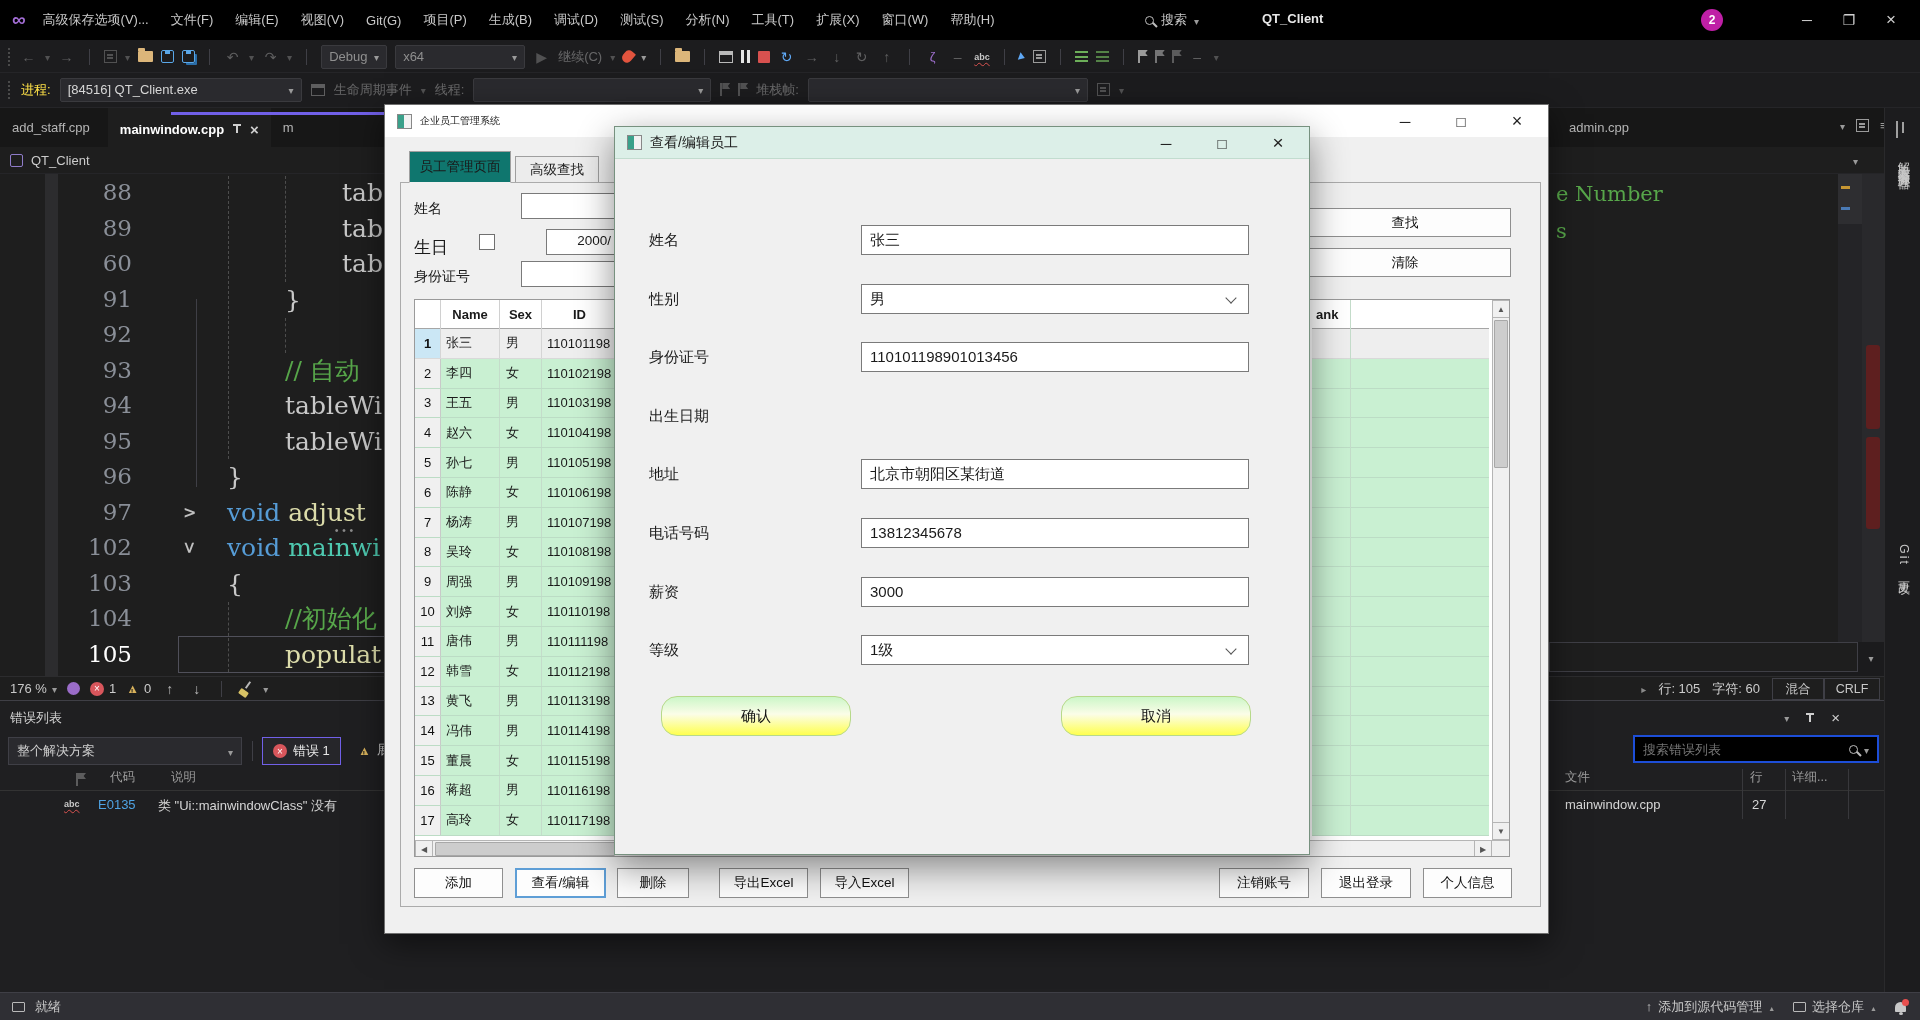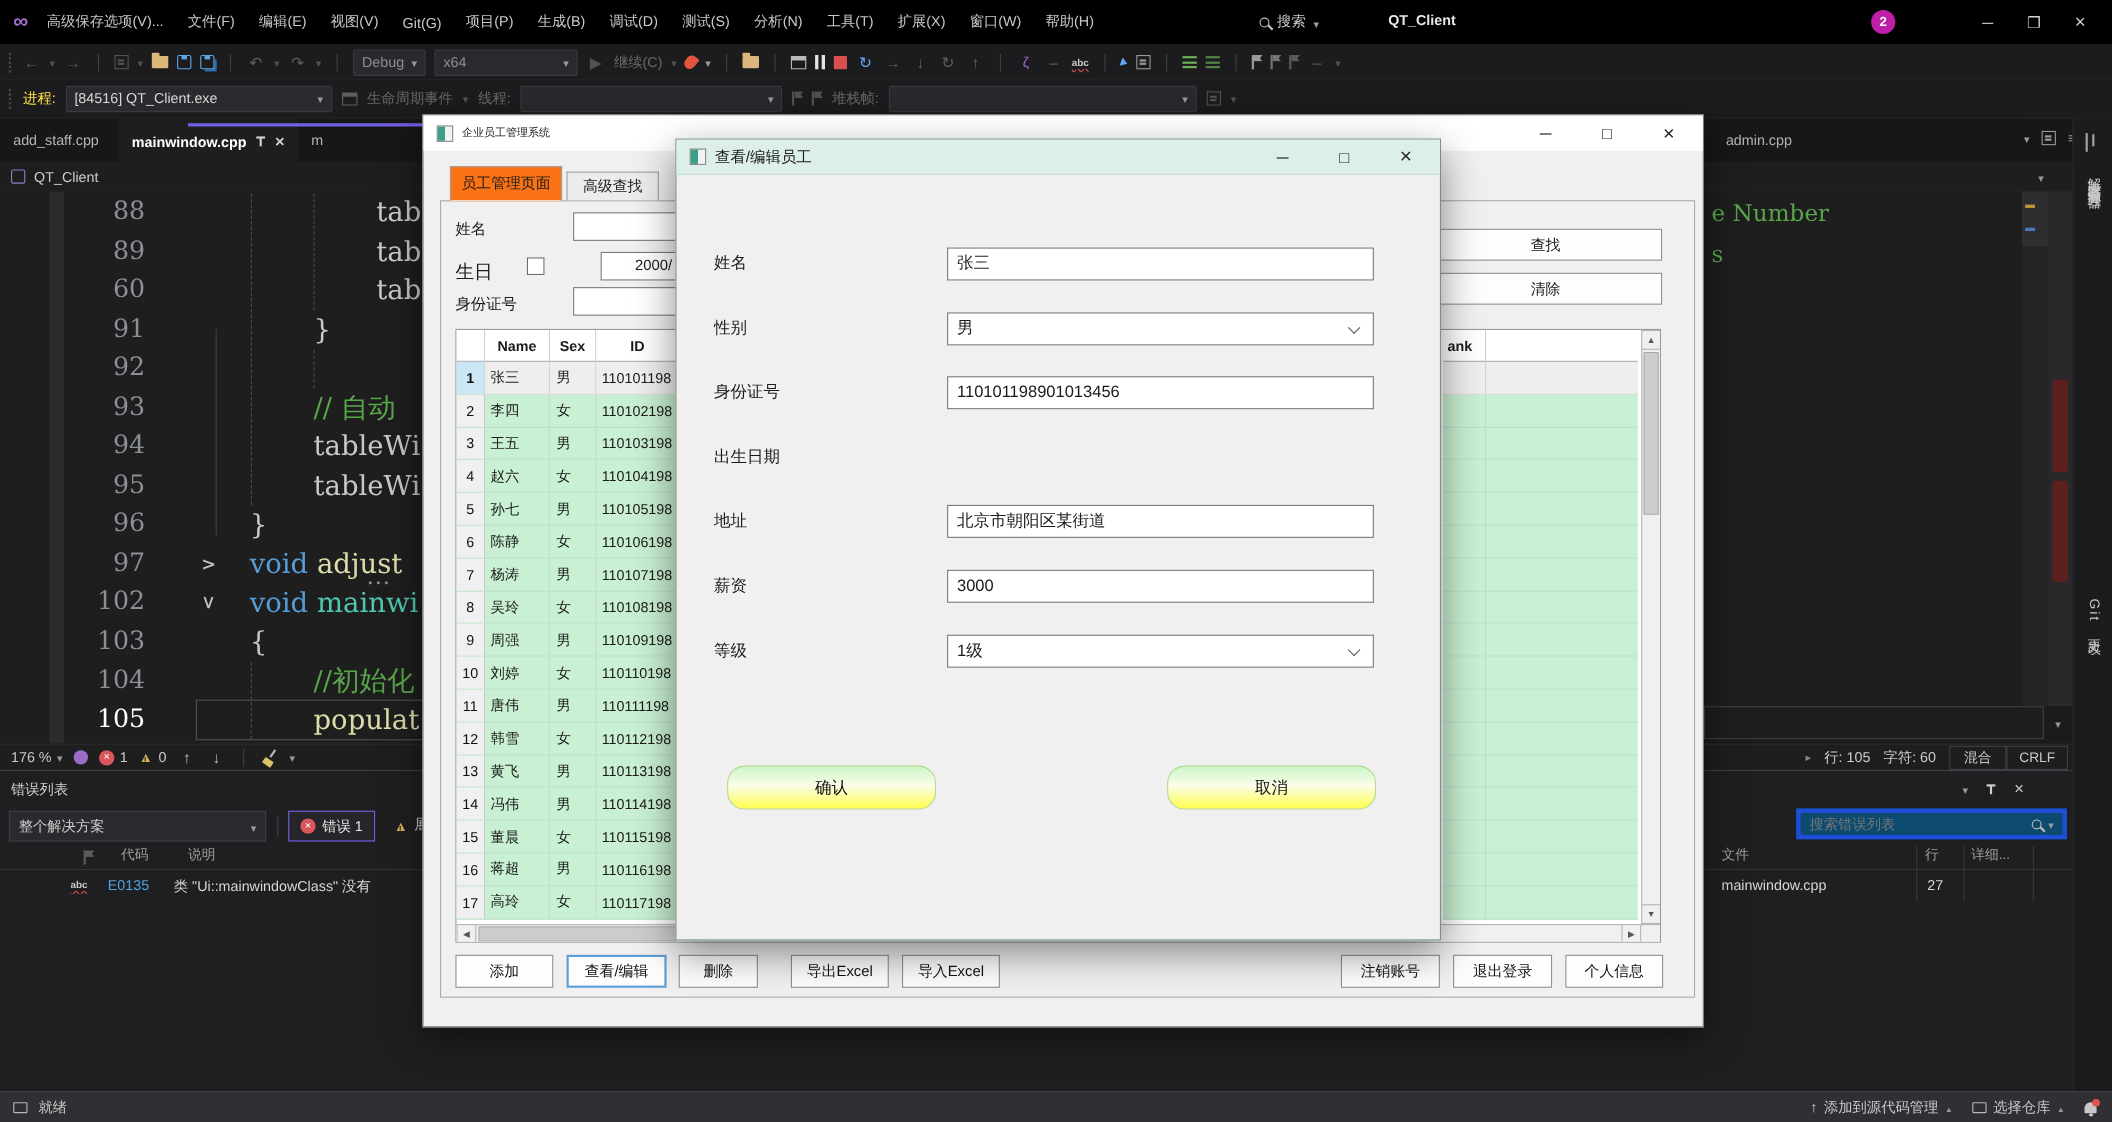--- a/index.html
+++ b/index.html
@@ -83,21 +83,21 @@
   .warntri::after{content:"!";position:absolute;left:4.5px;top:3px;font-size:8px;color:#1e1e1e;font-weight:bold}
   .broom{width:15px;height:15px;position:relative}
   .broom::before{content:"";position:absolute;width:2px;height:8px;background:#b9b9b9;left:9px;top:0;transform:rotate(35deg)}
   .broom::after{content:"";position:absolute;width:9px;height:6px;background:#d8c265;left:1px;bottom:0;border-radius:1px;transform:rotate(35deg)}
   .bubble{width:13px;height:13px;border-radius:50%;background:#9a6cc8}
   
   #errorpanel{left:0;top:700px;width:1884px;height:292px;background:#1f1f21;border-top:1px solid #3f3f46}
   .scopebox{height:28px;background:#2a2a2e;border:1px solid #3f3f46;display:flex;align-items:center;justify-content:space-between;padding:0 8px;color:#cfcfcf}
   .errbtn{height:28px;border:1px solid #7160e8;display:flex;align-items:center;gap:6px;padding:0 10px;color:#e6e6e6;background:#26262a}
   .elink{color:#4fa3e3}
-  .searchbox{height:28px;background:#0c4a6e;border:4px solid #1d4ed8;display:flex;align-items:center;padding:0 8px;gap:6px}
+  .searchbox{height:28px;background:#000000;border:2px solid #1d4ed8;display:flex;align-items:center;padding:0 8px;gap:6px}
   .searchbox input{flex:1;background:transparent;border:none;outline:none;color:#9a9a9a;font-size:13px;font-family:"Liberation Sans",sans-serif}
   .mag{width:9px;height:9px;border:1.6px solid #bdbdbd;border-radius:50%;position:relative}
   .mag::after{content:"";position:absolute;width:6px;height:1.6px;background:#bdbdbd;transform:rotate(45deg);right:-5px;bottom:-2px}
   .vdiv{position:absolute;width:1px;background:#38383c}
   
   #rcode{left:1549px;top:174px;width:289px;height:468px;background:#1e1e1e;overflow:hidden}
   .rfrag{position:absolute;color:#57a64a;font-family:"DejaVu Serif",serif;font-size:21px}
   #minimap{left:1838px;top:174px;width:24px;height:468px;background:#242427}
   #rscroll{left:1862px;top:174px;width:22px;height:468px;background:#29292c}
   .redmark{position:absolute;left:4px;width:14px;background:#5e1f1f;border-radius:3px}
@@ -112,21 +112,21 @@
   .bell{width:11px;height:10px;border-radius:6px 6px 1px 1px;background:#c8c8c8;position:relative}
   .bell::after{content:"";position:absolute;left:3.5px;bottom:-3px;width:4px;height:3px;background:#c8c8c8;border-radius:50%}
   .reddot{position:absolute;right:-3px;top:-3px;width:7px;height:7px;border-radius:50%;background:#e8504f}
   .minitri::before{content:"▲";font-size:7px;color:#9a9a9a}
   
   #qtwin{left:384px;top:104px;width:1165px;height:830px;background:#f0f0f0;border:1px solid #6f6f6f;
     box-shadow:0 10px 30px rgba(0,0,0,.5);z-index:40;color:#1a1a1a}
   .qtitle{height:32px;background:#ffffff;display:flex;align-items:center}
   .appico{width:15px;height:15px;border:1px solid #888;background:linear-gradient(90deg,#3aa08a 0 50%,#f2f2f2 50%);margin:0 8px 0 12px}
   .qbtn{width:56px;height:32px;display:flex;align-items:center;justify-content:center;color:#222;font-size:15px}
-  .qtab{position:absolute;border:1px solid #9f9f9f;border-bottom:none;background:#f97316;display:flex;align-items:center;justify-content:center;font-size:13.5px}
+  .qtab{position:absolute;border:1px solid #9f9f9f;border-bottom:none;background:#0f766e;display:flex;align-items:center;justify-content:center;font-size:13.5px}
   .pane{position:absolute;border:1px solid #ababab;background:#f0f0f0}
   .qinput{position:absolute;background:#fff;border:1px solid #7a7a7a;font-size:13.5px;padding:3px 6px;overflow:hidden;white-space:nowrap}
   .qbutton{position:absolute;background:#fdfdfd;border:1px solid #8f8f8f;display:flex;align-items:center;justify-content:center;font-size:13.5px;color:#111}
   .qbutton.focused{border:2px solid #5e9ed6}
   
   #qtable{position:absolute;left:29px;top:194px;width:1096px;height:558px;background:#ffffff;border:1px solid #9a9a9a;overflow:hidden}
   .thead{position:absolute;left:0;top:0;height:29px;background:#ffffff;border-bottom:1px solid #a6a6a6;display:flex;font-weight:bold;font-size:13px}
   .thead span{display:flex;align-items:center;justify-content:center;border-right:1px solid #d0d0d0;height:29px}
   .trow{display:flex;height:29.8px;background:#c9f0d2;border-bottom:1px solid #bcdcc5;font-size:13px}
   .trow span{display:flex;align-items:center;border-right:1px solid #c4dcca;overflow:hidden;white-space:nowrap}
@@ -748,20 +748,26 @@
       <div class="drow">
         <span class="dlabel">出生日期</span>
       </div>
       <div class="drow">
         <span class="dlabel">地址</span>
         <div class="dbox">
           <span class="dval">北京市朝阳区某街道</span>
         </div>
       </div>
       <div class="drow">
+        <span class="dlabel">电话号码</span>
+        <div class="dbox">
+          <span class="dval">13812345678</span>
+        </div>
+      </div>
+      <div class="drow">
         <span class="dlabel">薪资</span>
         <div class="dbox">
           <span class="dval">3000</span>
         </div>
       </div>
       <div class="drow">
         <span class="dlabel">等级</span>
         <div class="dbox combo">
           <span class="dval">1级</span>
         </div>

